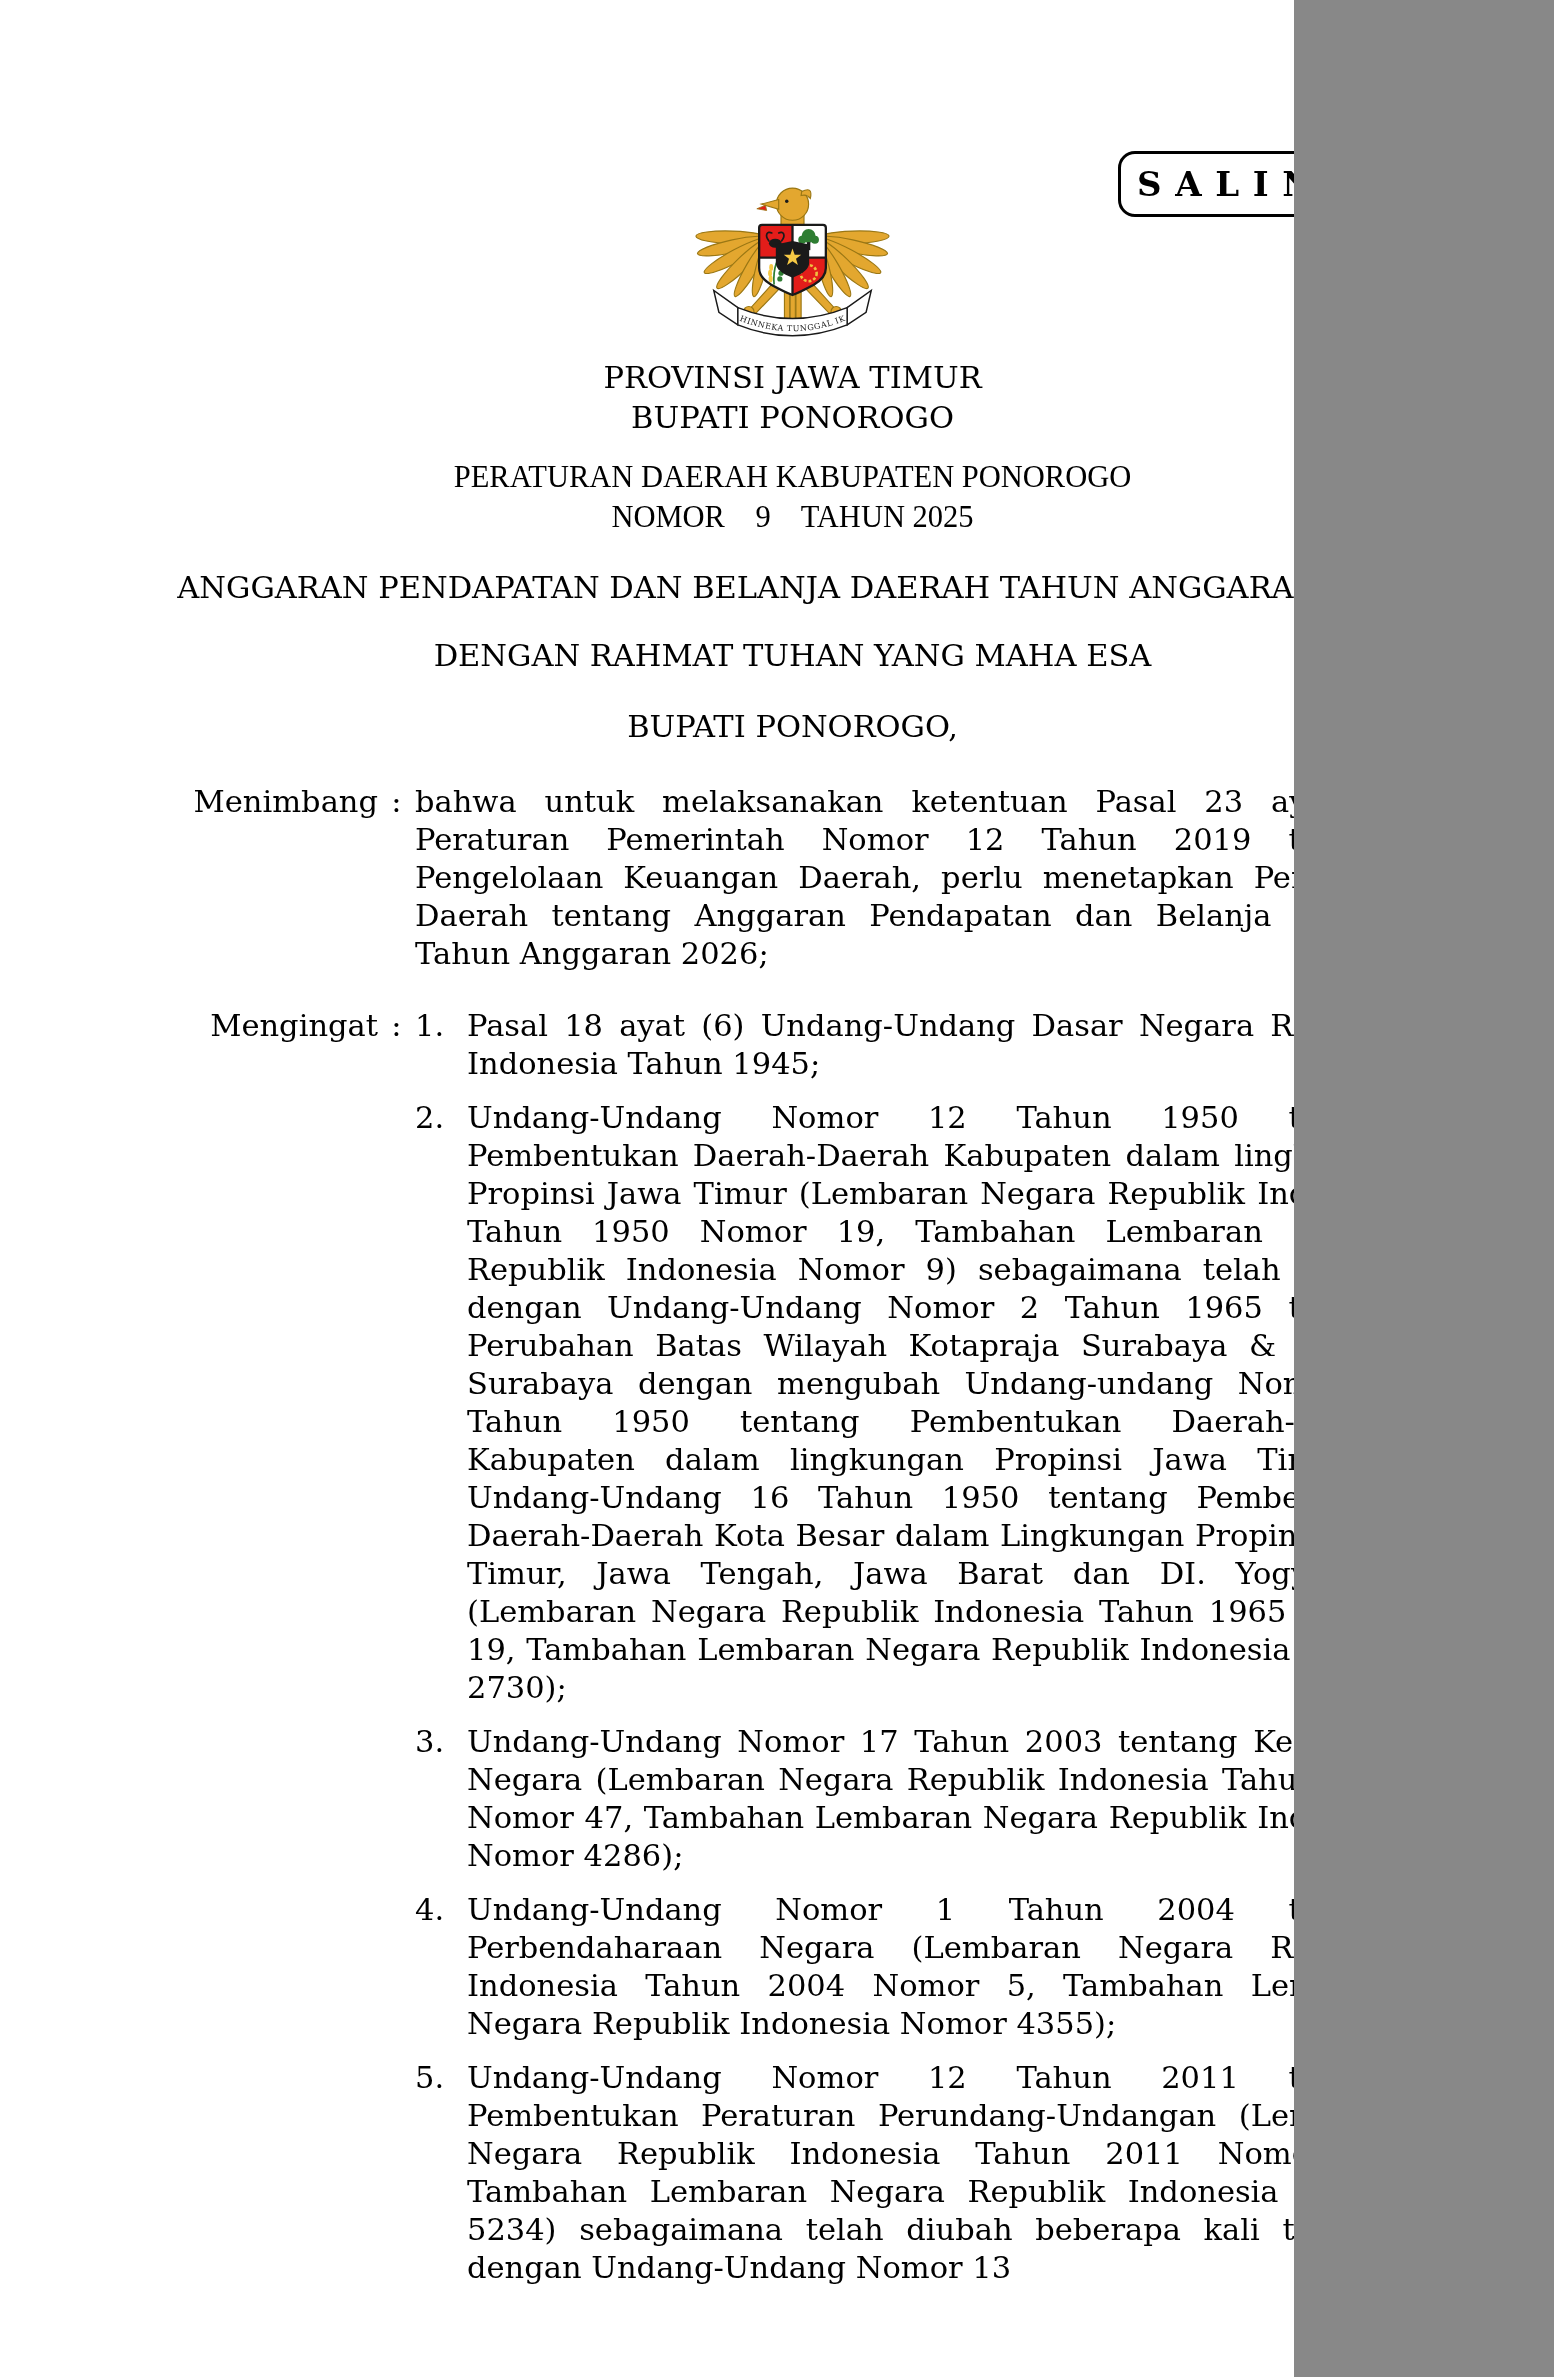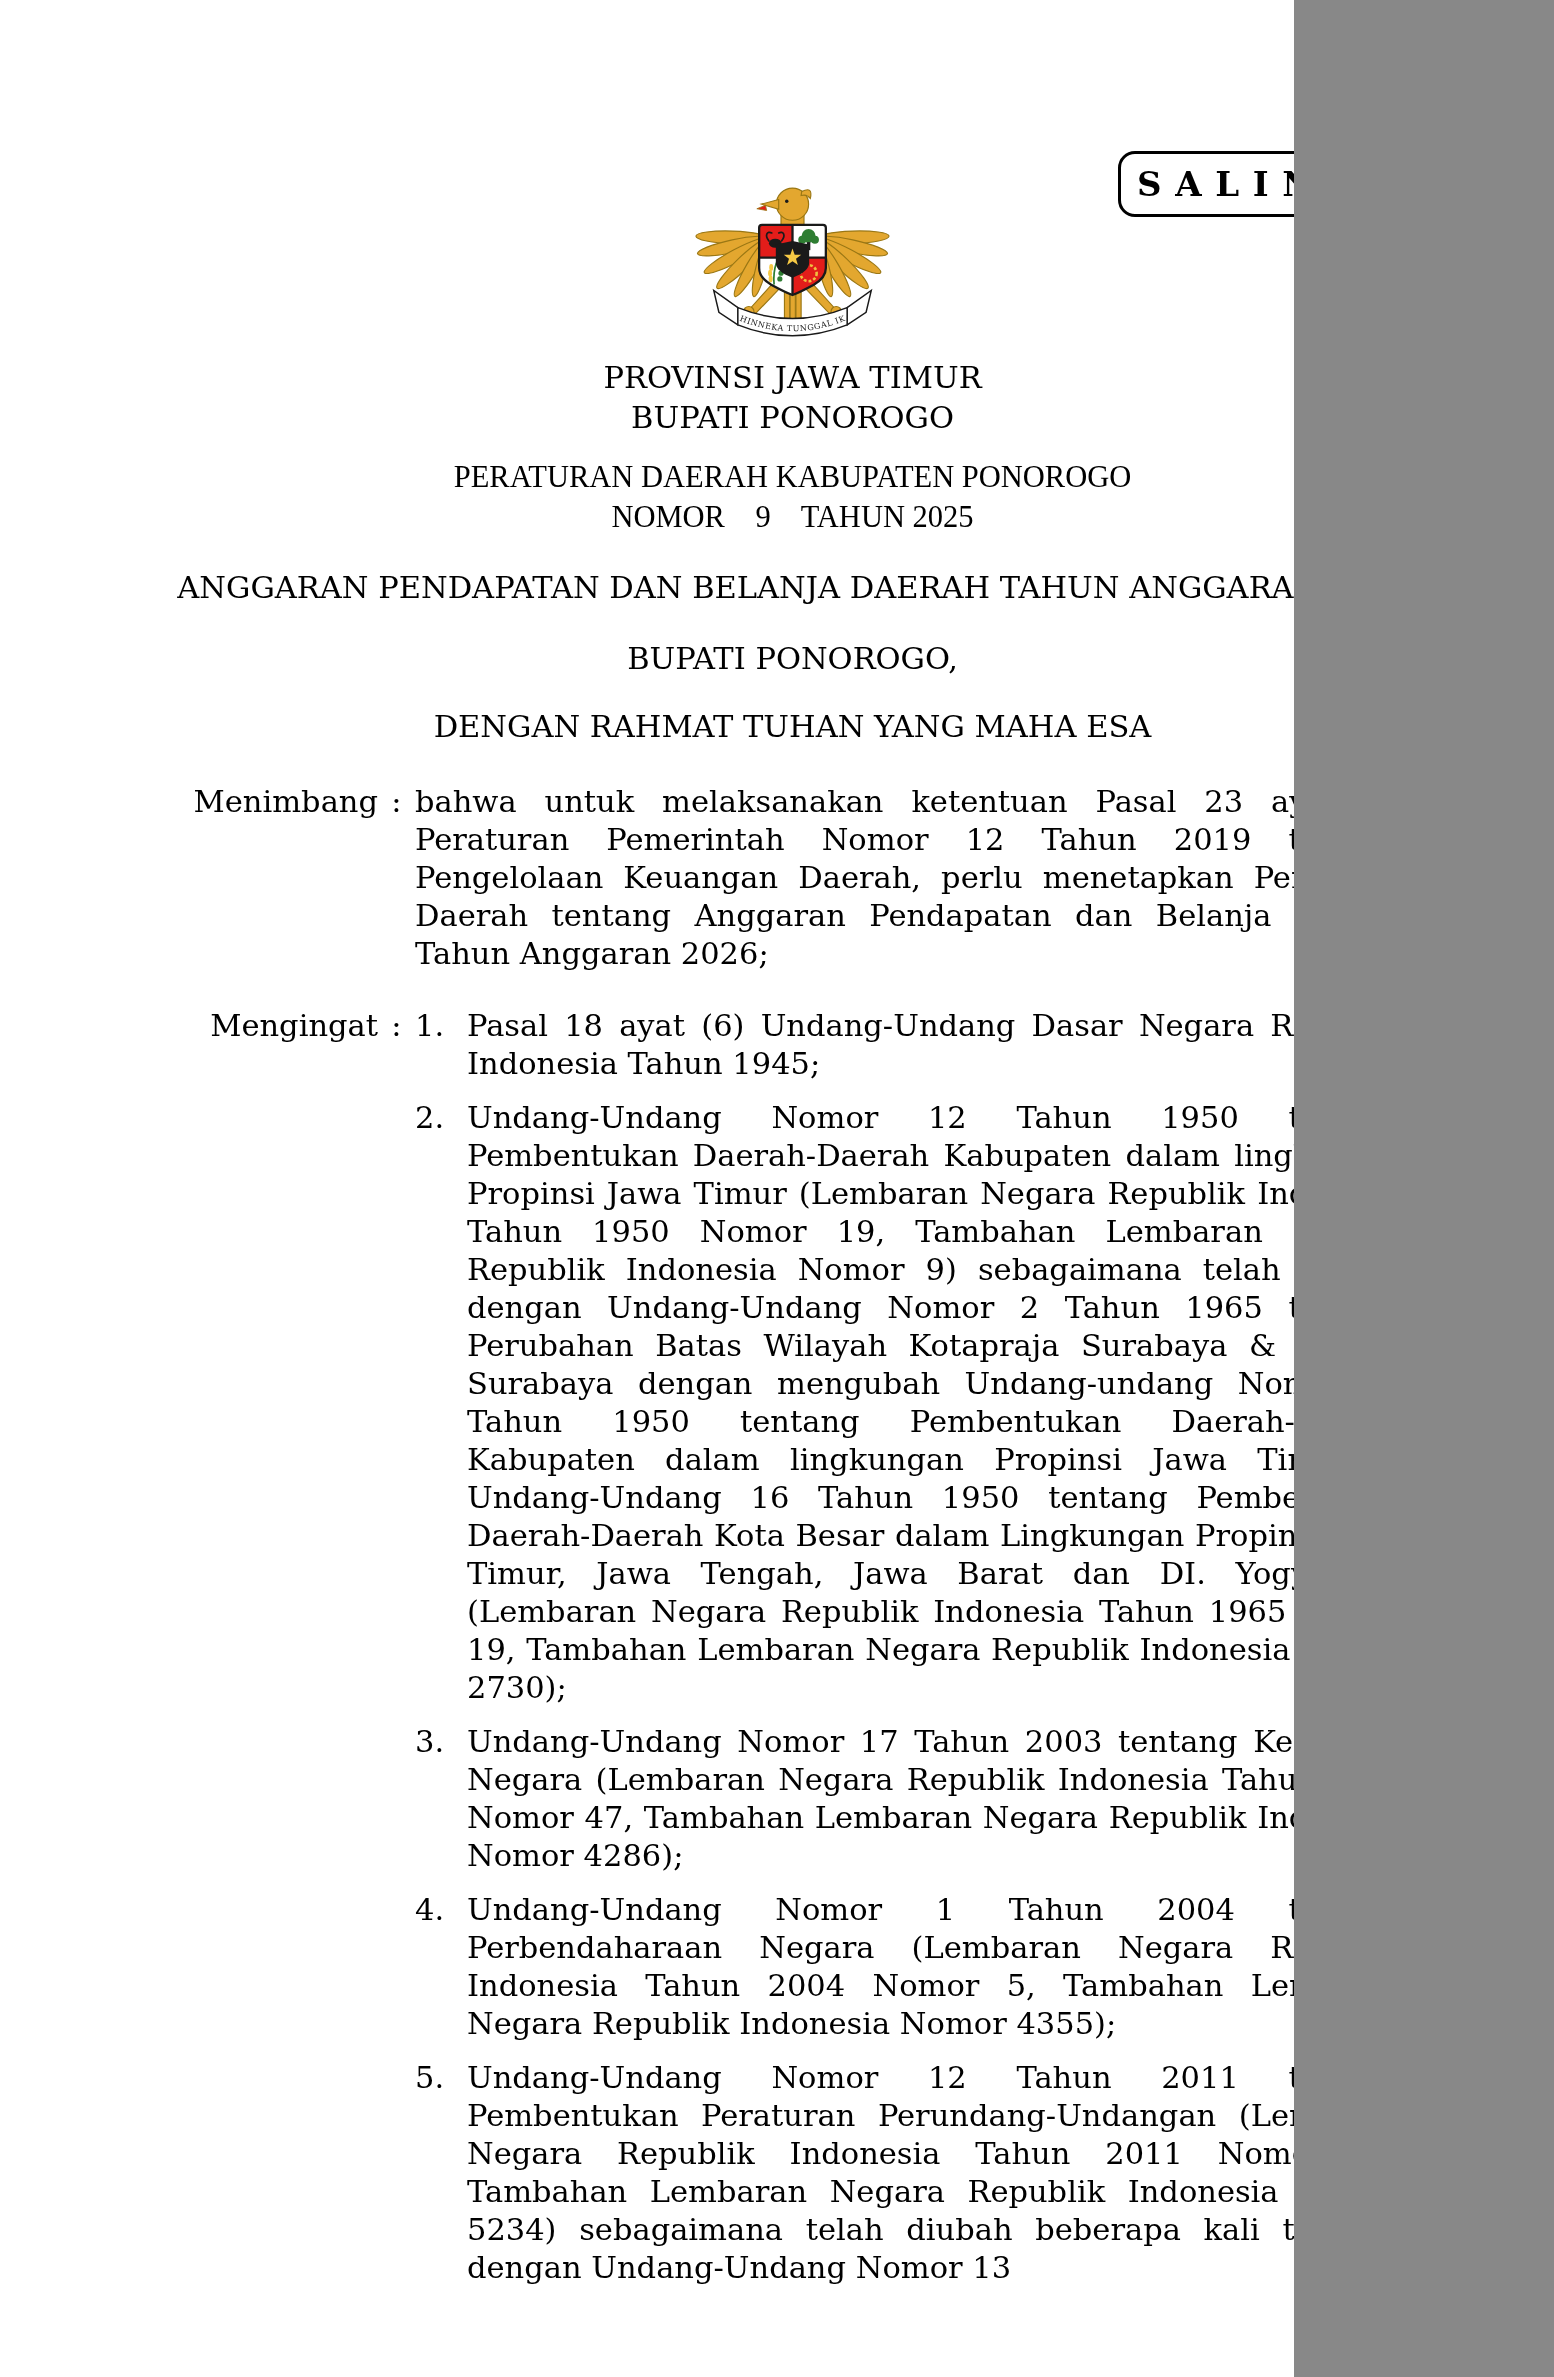--- a/index.html
+++ b/index.html
@@ -171,23 +171,23 @@
     </div>
 
     <div class="h reg-title">
       <div>PERATURAN DAERAH KABUPATEN PONOROGO</div>
       <div class="pre">NOMOR    9    TAHUN 2025</div>
     </div>
 
 
     <div class="h subject">ANGGARAN PENDAPATAN DAN BELANJA DAERAH TAHUN ANGGARAN 2026</div>
 
+    <div class="h invocation">DENGAN RAHMAT TUHAN YANG MAHA ESA</div>
+
     <div class="h official">BUPATI PONOROGO,</div>
-
-    <div class="h invocation">DENGAN RAHMAT TUHAN YANG MAHA ESA</div>
 
     <div class="row menimbang-row">
       <div class="label">Menimbang</div>
       <div class="colon">:</div>
       <div class="body-text">bahwa untuk melaksanakan ketentuan Pasal 23 ayat (4) Peraturan Pemerintah Nomor 12 Tahun 2019 tentang Pengelolaan Keuangan Daerah, perlu menetapkan Peraturan Daerah tentang Anggaran Pendapatan dan Belanja Daerah Tahun Anggaran 2026;</div>
     </div>
 
     <div class="row mengingat-row">
       <div class="label">Mengingat</div>
       <div class="colon">:</div>

